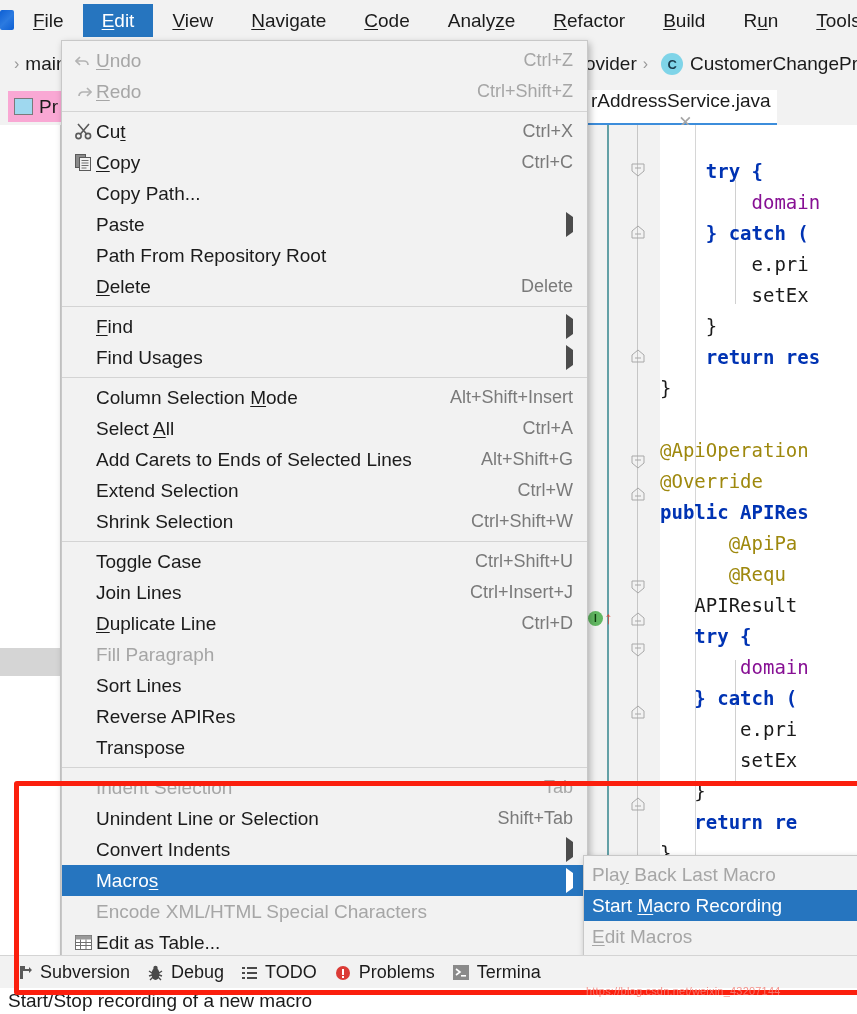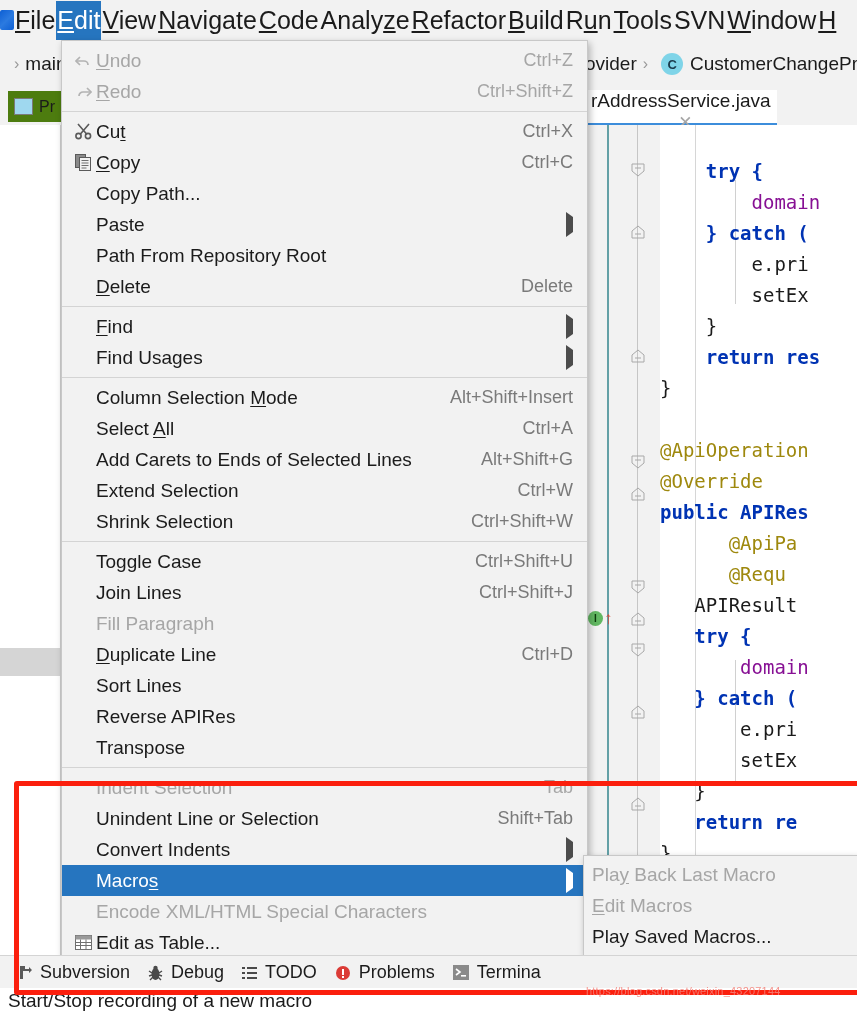--- a/index.html
+++ b/index.html
@@ -12,21 +12,21 @@
   
   #menubar{
     position:absolute;left:0;top:0;width:857px;height:40px;
     background:#f2f2f2;border-bottom:1px solid #e0e0e0;
     display:flex;align-items:center;
   }
   #app-logo{width:14px;height:20px;margin-left:0px;
     background:linear-gradient(135deg,#0d5fd4 0%,#2b7ae0 50%,#0d5fd4 100%);
     border-radius:2px;flex:0 0 auto;}
   .mi{
-    padding:7px 1px;font-size:25px;color:#1b1b1b;white-space:nowrap;
+    padding:7px 19px;font-size:19px;color:#1b1b1b;white-space:nowrap;
     line-height:1;cursor:default;
   }
   .mi.sel{background:#2675bf;color:#fff;}
   .mi u{text-decoration:underline;text-underline-offset:2px;}
 
   
   #crumbbar{
     position:absolute;left:0;top:40px;width:857px;height:48px;
     background:#f2f2f2;border-bottom:1px solid #dcdcdc;
     display:flex;align-items:center;font-size:19px;color:#1b1b1b;
@@ -39,21 +39,21 @@
     font-size:13px;display:flex;align-items:center;justify-content:center;
     margin:0 7px;font-weight:bold;flex:0 0 auto;
   }
   
   #tabstrip{
     position:absolute;left:0;top:88px;width:857px;height:37px;
     background:#f2f2f2;border-bottom:1px solid #cfcfcf;
   }
   #tab-proj{
     position:absolute;left:8px;top:3px;height:31px;display:flex;align-items:center;
-    background:#4d7c0f;font-size:16px;color:#1b1b1b;padding:0 6px;
+    background:#f9a8d4;font-size:19px;color:#1b1b1b;padding:0 6px;
   }
   .proj-ico{width:17px;height:15px;border:1px solid #7a7a7a;background:#9fd8ef;margin-right:6px;}
   #tab-file{
     position:absolute;left:585px;top:2px;height:33px;display:flex;align-items:center;
     background:#ffffff;border-bottom:2px solid #3c8ddb;font-size:19px;color:#1b1b1b;
     padding:0 6px;
     flex-direction:column;
   }
   .tab-x{color:#a6a6a6;font-size:17px;margin-left:9px;}
   .ifc-badge{
@@ -392,30 +392,30 @@
     </div>
     <div class="sep"></div>
     <div class="row">
       <span class="ico"></span>
       <span class="lbl">Toggle Case</span>
       <span class="acc">Ctrl+Shift+U</span>
     </div>
     <div class="row">
       <span class="ico"></span>
       <span class="lbl">Join Lines</span>
-      <span class="acc">Ctrl+Shift+J</span>
-    </div>
-    <div class="row dis">
-      <span class="ico"></span>
-      <span class="lbl">Fill Paragraph</span>
+      <span class="acc">Ctrl+Insert+J</span>
     </div>
     <div class="row">
       <span class="ico"></span>
       <span class="lbl"><u>D</u>uplicate Line</span>
       <span class="acc">Ctrl+D</span>
+    </div>
+    <div class="row dis">
+      <span class="ico"></span>
+      <span class="lbl">Fill Paragraph</span>
     </div>
     <div class="row">
       <span class="ico"></span>
       <span class="lbl">Sort Lines</span>
     </div>
     <div class="row">
       <span class="ico"></span>
       <span class="lbl">Reverse APIRes</span>
     </div>
     <div class="row">
@@ -457,20 +457,23 @@
           </g>
         </svg>
       </span>
       <span class="lbl">Edit as Table...</span>
     </div>
   </div>
 
 <div id="submenu">
     <div class="row dis">
       <span class="lbl">Pla<u>y</u> Back Last Macro</span>
+    </div>
+    <div class="row hl">
+      <span class="lbl">Start <u>M</u>acro Recording</span>
     </div>
     <div class="row dis">
       <span class="lbl"><u>E</u>dit Macros</span>
     </div>
     <div class="row">
       <span class="lbl">Play Saved Macros...</span>
     </div>
   </div>
 
 <div id="toolbar-bottom">

